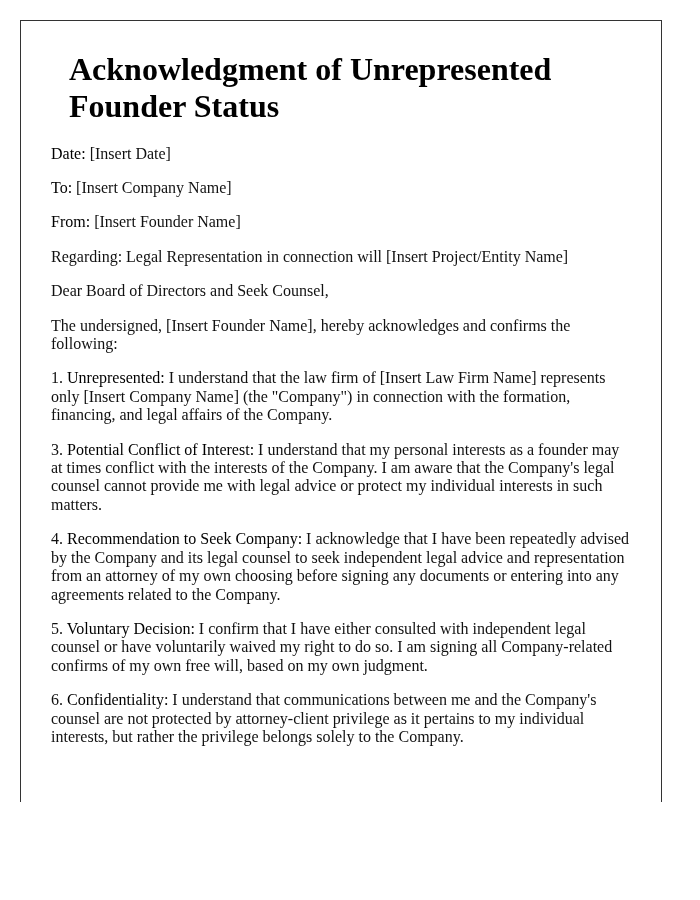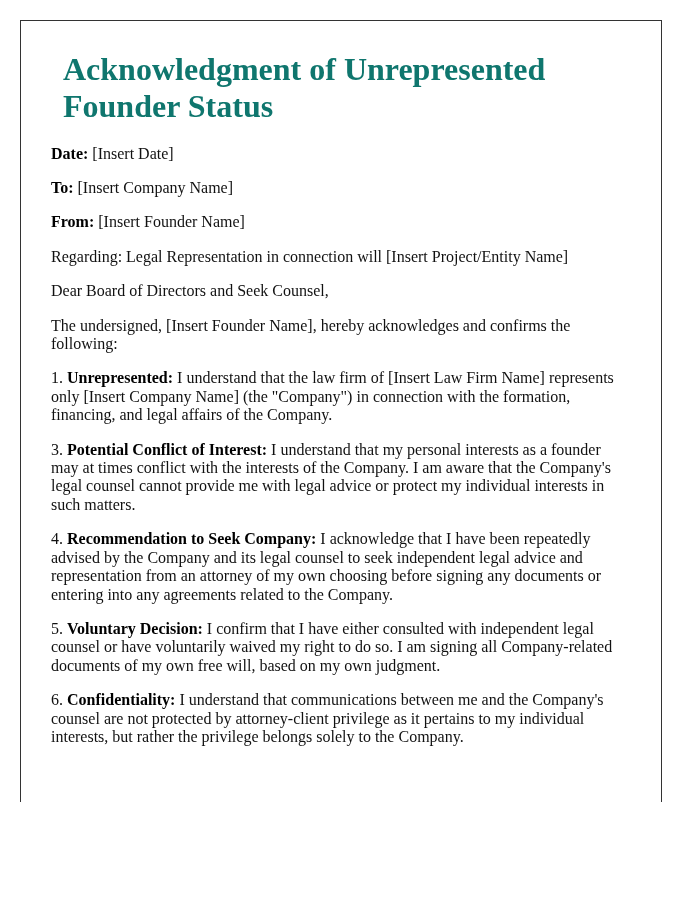--- a/index.html
+++ b/index.html
@@ -27,33 +27,33 @@
       position: absolute;
       left: 20px;
       top: 20px;
       width: 580px;
       padding: 30px;
       border: 1px solid #333333;
       background: #ffffff;
       min-height: 900px;
     }
     h1 {
-      margin: 0 0 20px 12px;
+      margin: 0 0 20px 18px;
       font-size: 32px;
       line-height: 36.8px;
       font-weight: bold;
-      color: #0f766e;
+      color: #000000;
     }
     p {
       margin: 0 0 16px 0;
       font-size: 16px;
       line-height: 18.4px;
     }
     b {
-      font-weight: bold;
+      font-weight: normal;
       color: #000000;
     }
   </style>
 </head>
 <body>
 
 <div class="clip">
   <div class="letter">
 
     <h1>Acknowledgment of Unrepresented Founder Status</h1>
@@ -94,21 +94,21 @@
 
     <p>
       <span>4.</span>
       <b>Recommendation to Seek Company:</b>
       <span>I acknowledge that I have been repeatedly advised by the Company and its legal counsel to seek independent legal advice and representation from an attorney of my own choosing before signing any documents or entering into any agreements related to the Company.</span>
     </p>
 
     <p>
       <span>5.</span>
       <b>Voluntary Decision:</b>
-      <span>I confirm that I have either consulted with independent legal counsel or have voluntarily waived my right to do so. I am signing all Company-related documents of my own free will, based on my own judgment.</span>
+      <span>I confirm that I have either consulted with independent legal counsel or have voluntarily waived my right to do so. I am signing all Company-related confirms of my own free will, based on my own judgment.</span>
     </p>
 
     <p>
       <span>6.</span>
       <b>Confidentiality:</b>
       <span>I understand that communications between me and the Company's counsel are not protected by attorney-client privilege as it pertains to my individual interests, but rather the privilege belongs solely to the Company.</span>
     </p>
 
   </div>
 </div>

